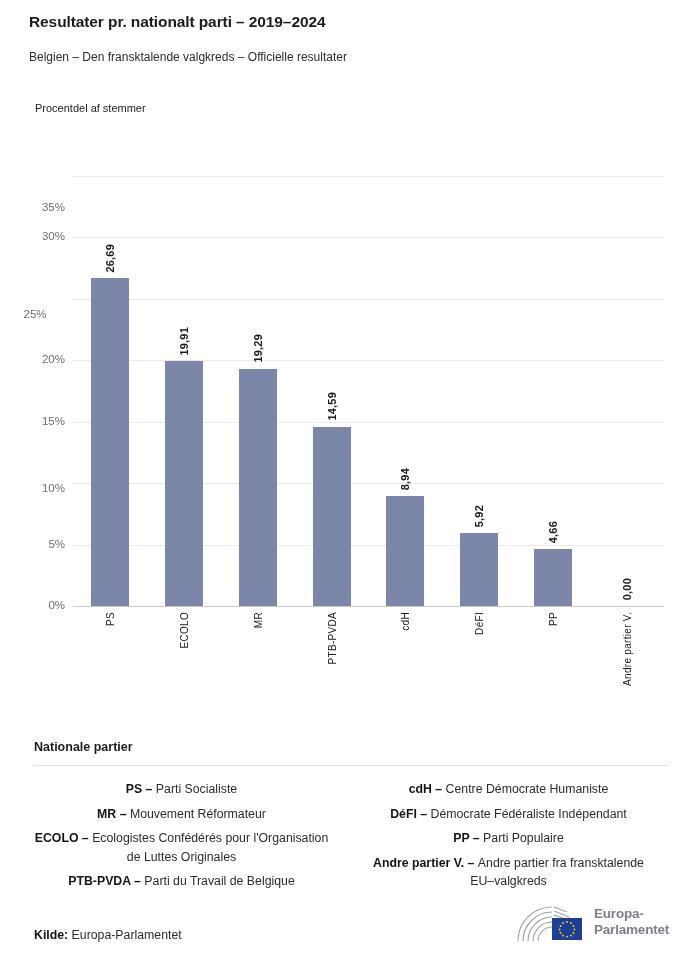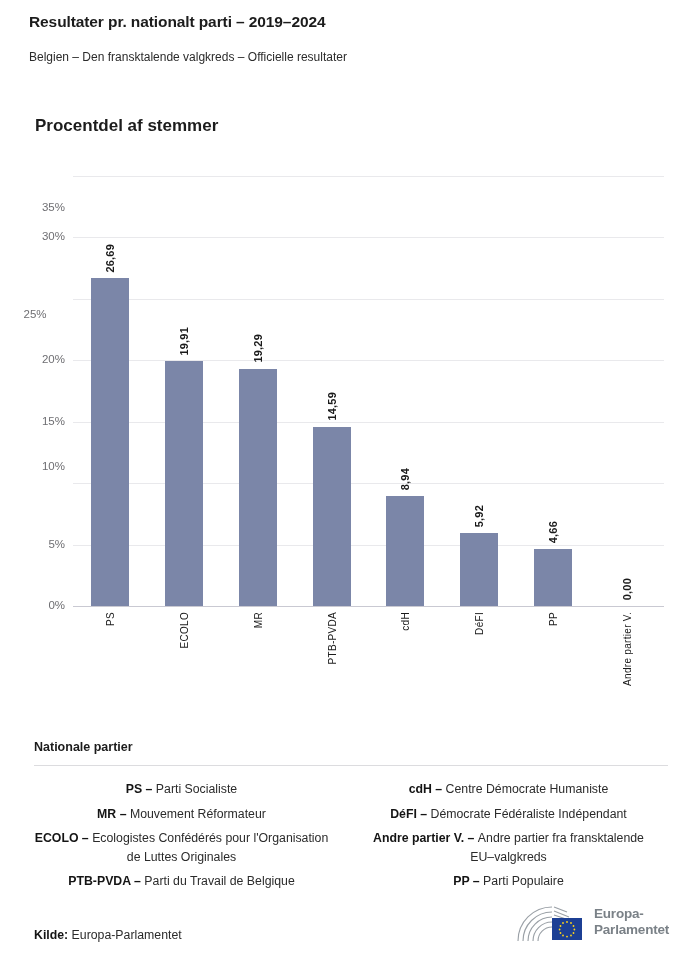--- a/index.html
+++ b/index.html
@@ -30,23 +30,23 @@
     font-size: 12px;
     font-weight: normal;
     color: #2b2b2b;
     margin: 0;
     padding-top: 15px;
     line-height: 20px;
   }
   .chart-axis-caption {
     position: absolute;
     left: 35px;
-    top: 116px;
-    font-size: 17px;
-    font-weight: bold;
+    top: 102px;
+    font-size: 11px;
+    font-weight: normal;
     color: #1c1c1c;
   }
 
   
   .chart-area {
     position: absolute;
     left: 0;
     top: 0;
     width: 700px;
     height: 730px;
@@ -174,21 +174,21 @@
 </div>
 <div class="chart-axis-caption">Procentdel af stemmer</div>
 
 <div class="chart-area">
   <div class="plot" id="plot">
       <div class="gridline baseline" style="top: 430px;"></div>
       <div class="ytick-wrap" style="top: 430px;">0%</div>
       <div class="gridline" style="top: 368.571px;"></div>
       <div class="ytick-wrap" style="top: 368.571px;">5%</div>
       <div class="gridline" style="top: 307.143px;"></div>
-      <div class="ytick-wrap" style="top: 291px;">10%</div>
+      <div class="ytick-wrap" style="top: 313px;">10%</div>
       <div class="gridline" style="top: 245.714px;"></div>
       <div class="ytick-wrap" style="top: 245.714px;">15%</div>
       <div class="gridline" style="top: 184.286px;"></div>
       <div class="ytick-wrap" style="top: 184.286px;">20%</div>
       <div class="gridline" style="top: 122.857px;"></div>
       <div class="ytick-wrap" style="top: 139px; text-align: center;">25%</div>
       <div class="gridline" style="top: 61.4286px;"></div>
       <div class="ytick-wrap" style="top: 61.4286px;">30%</div>
       <div class="gridline" style="top: 0px;"></div>
       <div class="ytick-wrap" style="top: 0px; margin-top: 32px;">35%</div>
@@ -224,22 +224,22 @@
   <div class="legend-cols">
     <div class="legend-col" id="legend-left">
         <div class="legend-item"><span class="legend-abbr">PS – </span><span>Parti Socialiste</span></div>
         <div class="legend-item"><span class="legend-abbr">MR – </span><span>Mouvement Réformateur</span></div>
         <div class="legend-item"><span class="legend-abbr">ECOLO – </span><span>Ecologistes Confédérés pour l'Organisation de Luttes Originales</span></div>
         <div class="legend-item"><span class="legend-abbr">PTB-PVDA – </span><span>Parti du Travail de Belgique</span></div>
       </div>
     <div class="legend-col right" id="legend-right">
         <div class="legend-item"><span class="legend-abbr">cdH – </span><span>Centre Démocrate Humaniste</span></div>
         <div class="legend-item"><span class="legend-abbr">DéFI – </span><span>Démocrate Fédéraliste Indépendant</span></div>
+        <div class="legend-item"><span class="legend-abbr">PP – </span><span>Parti Populaire</span></div>
         <div class="legend-item"><span class="legend-abbr">Andre partier V. – </span><span>Andre partier fra fransktalende EU–valgkreds</span></div>
-        <div class="legend-item"><span class="legend-abbr">PP – </span><span>Parti Populaire</span></div>
       </div>
   </div>
 </div>
 
 <div class="source">
   <span class="source-label">Kilde:</span>
   <span>Europa-Parlamentet</span>
 </div>
 
 <div class="ep-logo">

